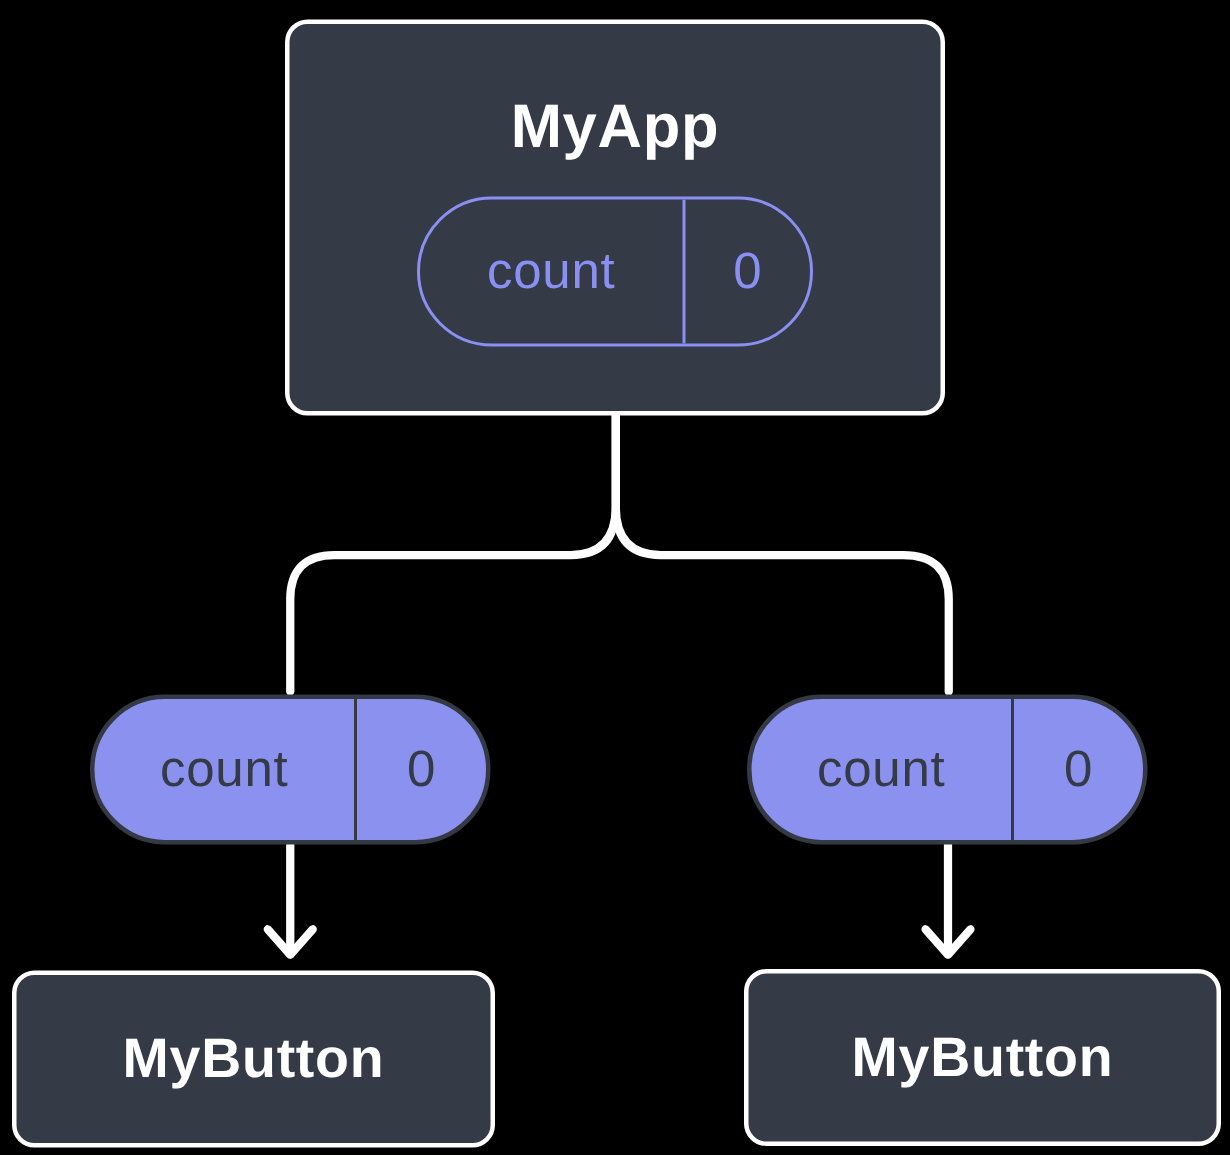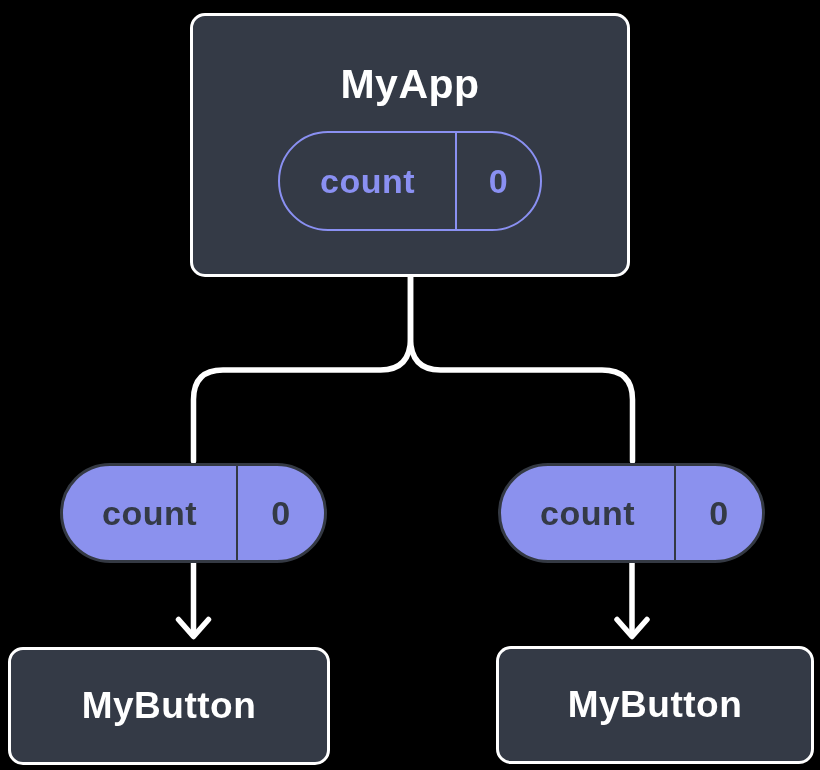--- a/index.html
+++ b/index.html
@@ -82,21 +82,21 @@
     background: #8b91ee;
     color: #343a46;
   }
   .pill-solid-left  { left: 60px; }
   .pill-solid-right { left: 498px; }
   .pill-key, .pill-value {
     display: flex;
     align-items: center;
     justify-content: center;
     font-size: 34px;
-    font-weight: 700;
+    font-weight: 400;
     letter-spacing: 0.5px;
   }
   .pill-key { width: 173px; }
   .pill-outline .pill-key { width: 175px; border-right: 2px solid #8a90f2; }
   .pill-solid   .pill-key { border-right: 2.5px solid #343943; }
   .pill-value { flex: 1; }
 </style>
 </head>
 <body>
 

